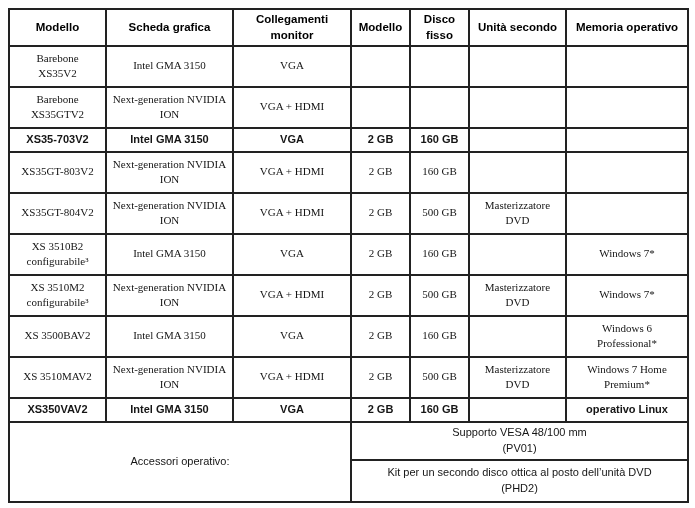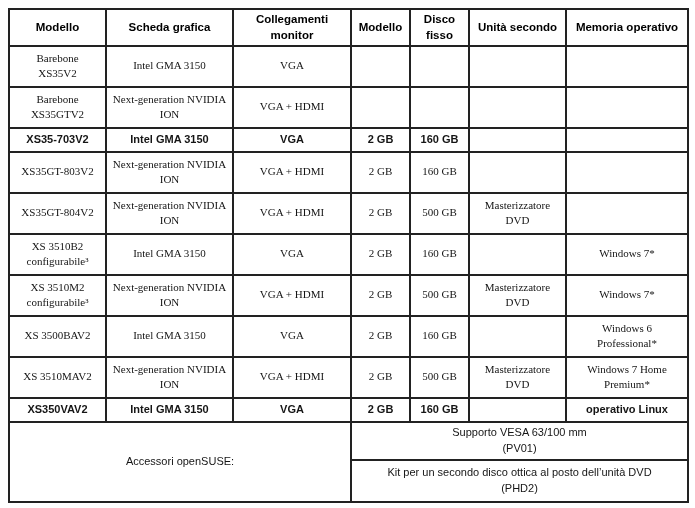--- a/index.html
+++ b/index.html
@@ -170,22 +170,22 @@
       <tr class="h-short">
         <td>XS350VAV2</td>
         <td>Intel GMA 3150</td>
         <td>VGA</td>
         <td>2 GB</td>
         <td>160 GB</td>
         <td></td>
         <td>operativo Linux</td>
       </tr>
       <tr class="h-foot1">
-        <td colspan="3" rowspan="2">Accessori openSUSE:</td>
-        <td colspan="4">Supporto VESA 63/100 mm
+        <td colspan="3" rowspan="2">Accessori operativo:</td>
+        <td colspan="4">Supporto VESA 48/100 mm
 (PV01)</td>
       </tr>
       <tr class="h-foot2">
         <td colspan="4">Kit per un secondo disco ottica al posto dell’unità DVD
 (PHD2)</td>
       </tr>
     </tbody>
   </table>
 </div>
 

